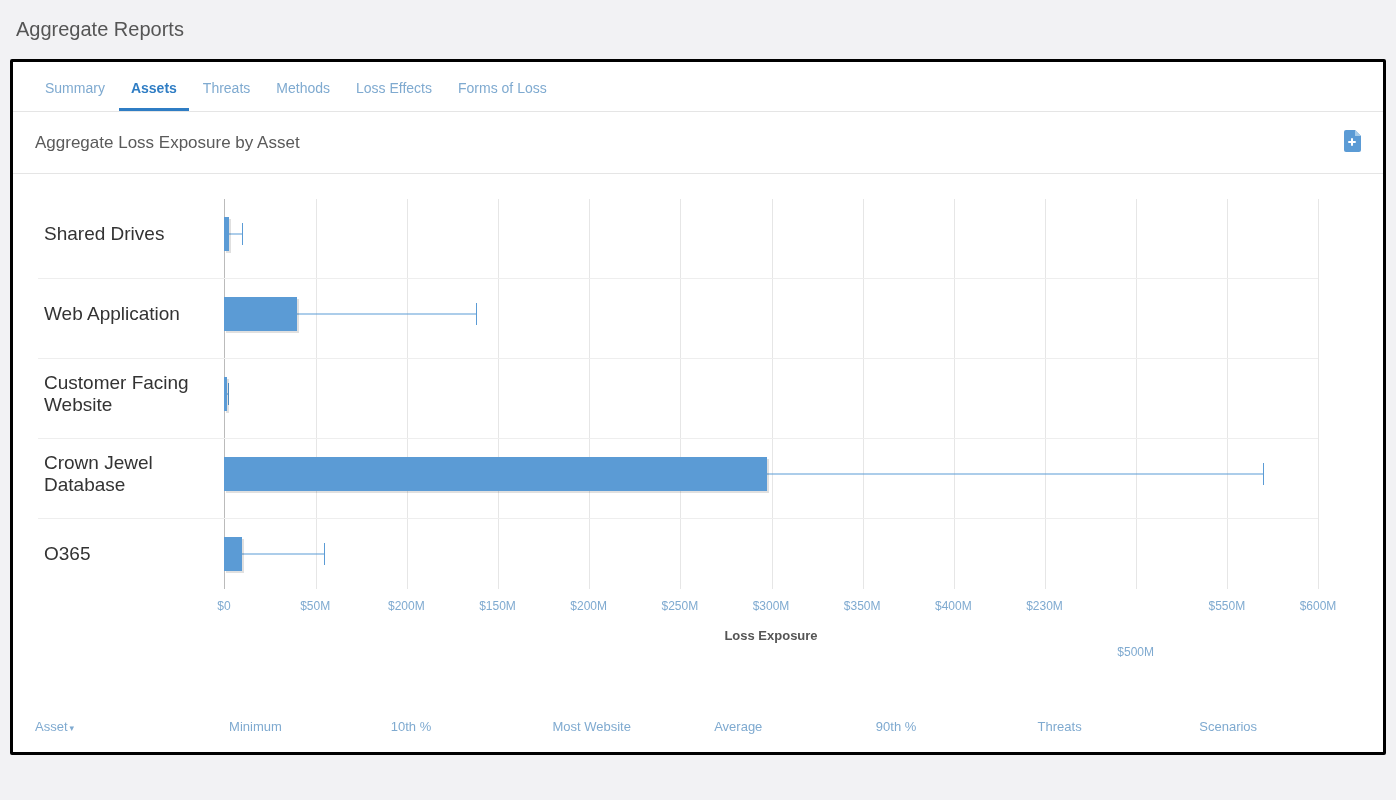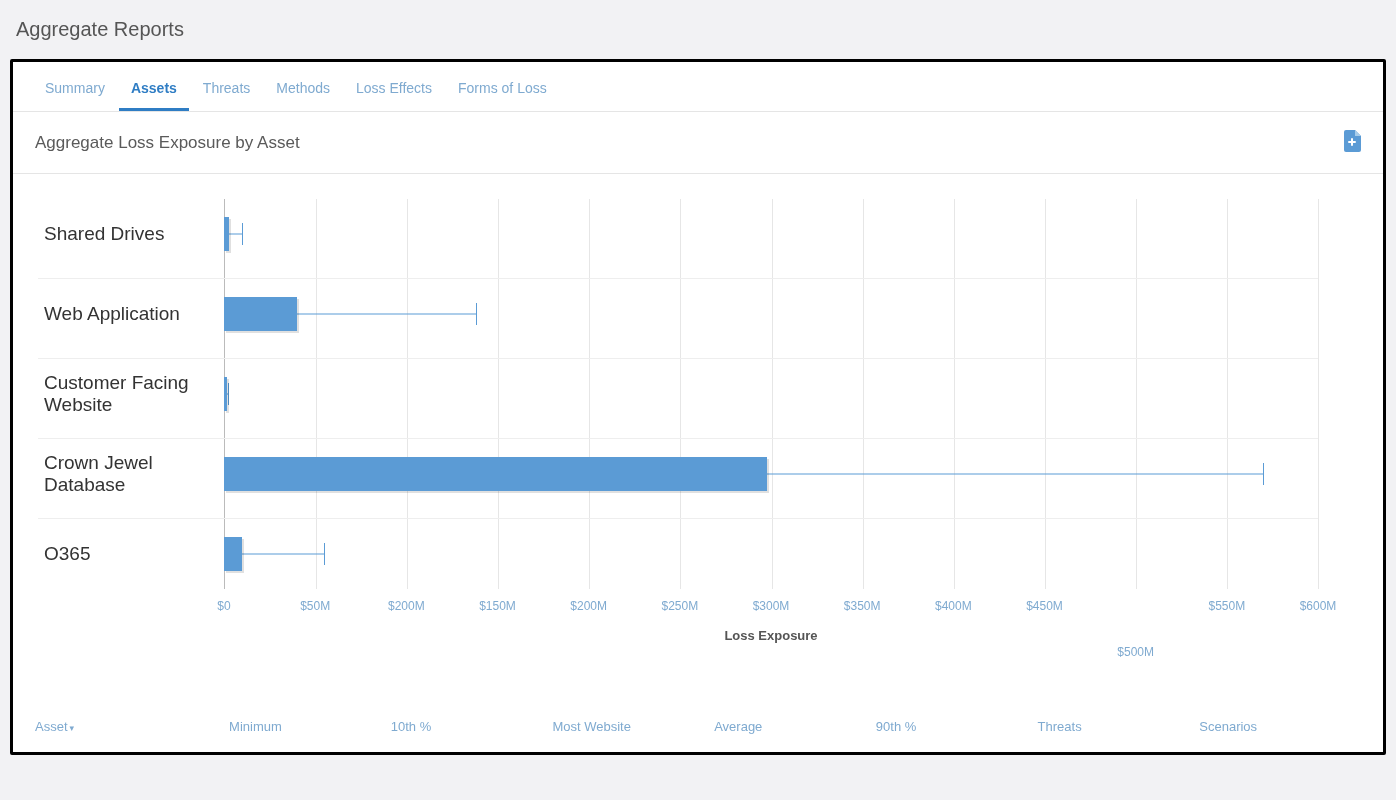--- a/index.html
+++ b/index.html
@@ -260,21 +260,21 @@
         <div class="xticks" id="xticks">
             <div class="xtick" style="left: 0%;">$0</div>
             <div class="xtick" style="left: 8.33333%;">$50M</div>
             <div class="xtick" style="left: 16.6667%;">$200M</div>
             <div class="xtick" style="left: 25%;">$150M</div>
             <div class="xtick" style="left: 33.3333%;">$200M</div>
             <div class="xtick" style="left: 41.6667%;">$250M</div>
             <div class="xtick" style="left: 50%;">$300M</div>
             <div class="xtick" style="left: 58.3333%;">$350M</div>
             <div class="xtick" style="left: 66.6667%;">$400M</div>
-            <div class="xtick" style="left: 75%;">$450M</div>
+            <div class="xtick" style="left: 75%;">$230M</div>
             <div class="xtick" style="left: 83.3333%; margin-top: 46px;">$500M</div>
             <div class="xtick" style="left: 91.6667%;">$550M</div>
             <div class="xtick" style="left: 100%;">$600M</div>
           </div>
         <div class="xlabel">Loss Exposure</div>
       </div>
     </div>
 
     <div class="table-header">
       <div class="th first">

